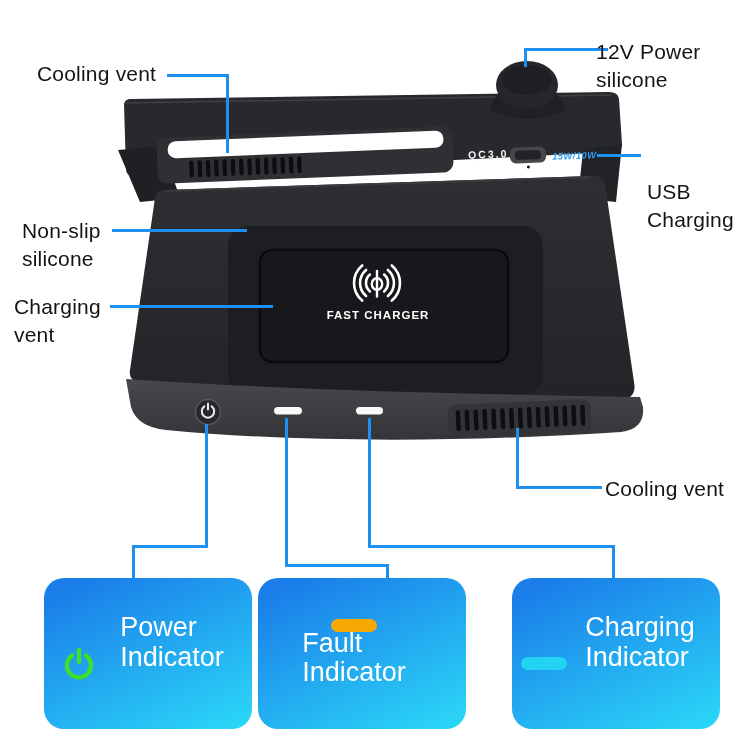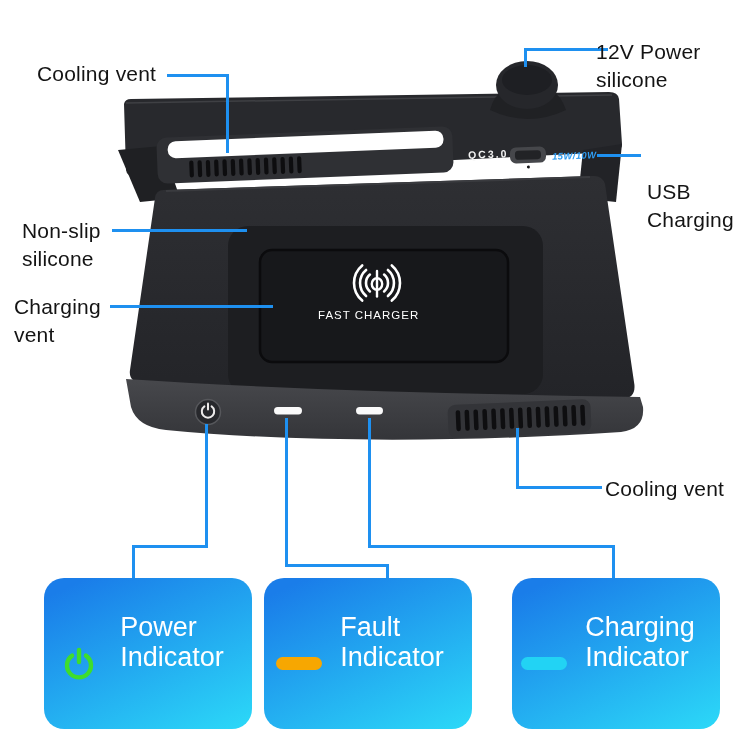--- a/index.html
+++ b/index.html
@@ -14,22 +14,22 @@
     white-space:nowrap; letter-spacing:0.2px;
   }
   
   .line{ position:absolute; background:#1e90f0; }
   
   .dev-text{ position:absolute; white-space:nowrap; }
   .qc{ left:468px; top:148px; color:#f2f2f2; font-size:10.5px; font-weight:bold;
        letter-spacing:2px; transform:rotate(-2deg); }
   .rating{ left:552px; top:150px; color:#2f9bf0; font-size:9.5px; font-weight:bold;
        font-style:italic; letter-spacing:0.4px; transform:rotate(-2deg); }
-  .fastcharger{ left:318px; top:309px; width:120px; text-align:left; color:#ffffff;
-       font-size:11.5px; font-weight:normal; letter-spacing:1px; }
+  .fastcharger{ left:318px; top:309px; width:120px; text-align:center; color:#ffffff;
+       font-size:11.5px; font-weight:bold; letter-spacing:1px; }
   
   .card{
     position:absolute; top:578px; width:208px; height:151px; border-radius:20px;
     background:linear-gradient(155deg,#1a7de9 8%,#2bd5f7 96%);
     display:flex; align-items:center; justify-content:center; gap:18px;
     padding-right:16px;
   }
   .card-icon{ width:46px; display:flex; justify-content:center; transform:translateY(10px); }
   .card-text{ color:#ffffff; font-size:27px; line-height:29.5px; transform:translateY(-11px); }
   .led-bar{ width:46px; height:13px; border-radius:7px; }
@@ -207,21 +207,21 @@
         <path d="M 11.1,9.6 A 12,12 0 1 0 24.9,9.6" stroke="#3fdd2c" stroke-width="4.4" stroke-linecap="round"></path>
         <path d="M 18,4 L 18,16" stroke="#3fdd2c" stroke-width="4.4" stroke-linecap="round"></path>
       </svg>
     </span>
     <span class="card-text">
       <div>Power</div>
       <div>Indicator</div>
     </span>
   </div>
 
-  <div class="card" style="left:264px;">
+  <div class="card" style="left:258px;flex-direction:column;">
     <span class="card-icon">
       <span class="led-bar fault"></span>
     </span>
     <span class="card-text">
       <div>Fault</div>
       <div>Indicator</div>
     </span>
   </div>
 
   <div class="card" style="left:512px;">

